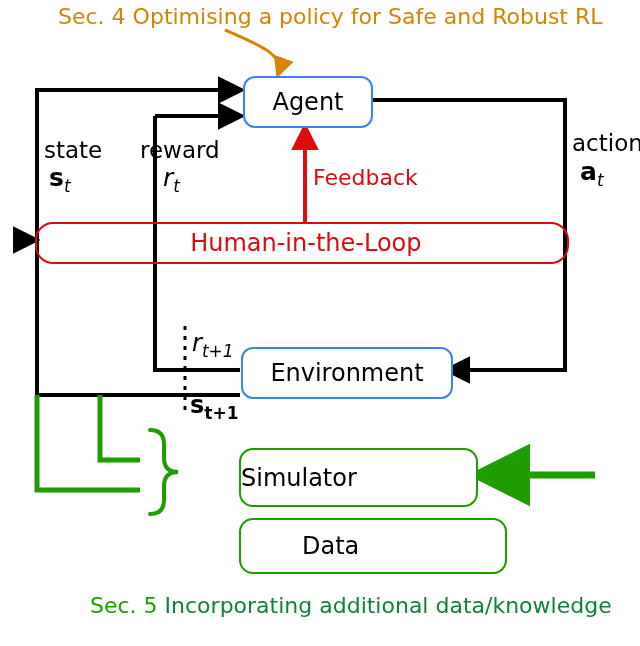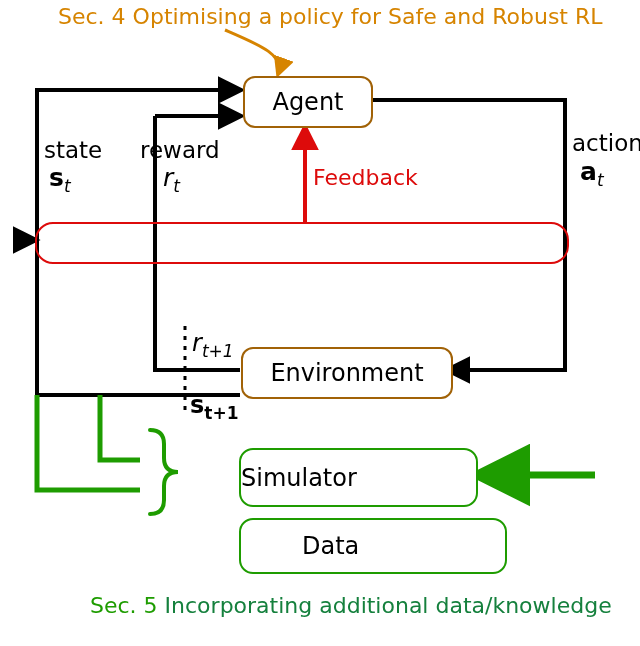--- a/index.html
+++ b/index.html
@@ -2,21 +2,21 @@
 <html><head>
 <meta charset="utf-8">
 <style>
   :root { --orange:#d68400; --red:#dd0b0b; --green:#1e9c00; --black:#000; }
   html,body{margin:0;padding:0}
   body{width:640px;height:646px;background:#fff;font-family:"DejaVu Sans","Arial",sans-serif;position:relative;overflow:hidden}
   svg{position:absolute;inset:0;width:640px;height:646px}
   .lbl{position:absolute;white-space:nowrap;line-height:1.15}
   .ital{font-style:italic}
   .bold{font-weight:700}
-  .box{position:absolute;border:2px solid #a16207;border-radius:12px;background:#fff;display:flex;align-items:center;justify-content:center;font-size:24px}
+  .box{position:absolute;border:2px solid #3b82f6;border-radius:12px;background:#fff;display:flex;align-items:center;justify-content:center;font-size:24px}
   .box.green{border-color:var(--green)}
   .hitl{position:absolute;border:2px solid var(--red);border-radius:18px;color:var(--red);font-size:24px;display:flex;align-items:center;justify-content:center}
 </style>
 </head>
 <body>
 
 <svg viewBox="0 0 640 646" aria-hidden="true">
   <defs>
     <marker id="a-blk" viewBox="0 0 10 10" refX="8" refY="5" markerWidth="7" markerHeight="7" orient="auto-start-reverse">
       <path d="M0,0 L10,5 L0,10 Z" fill="#000"></path>
@@ -105,21 +105,21 @@
 </div>
 
 <div class="lbl" style="left:572px;top:130px;font-size:23px">
   <span>action</span>
 </div>
 <div class="lbl" style="left:580px;top:158px;font-size:25px">
   <span class="bold">a</span><sub class="ital" style="font-size:17px">t</sub>
 </div>
 
 <div class="hitl" style="left:35px;top:222px;width:530px;height:38px">
-  &nbsp;
+  &nbsp;<span>Human-in-the-Loop</span>
 </div>
 
 <div class="lbl" style="left:192px;top:330px;font-size:24px">
   <span class="ital">r</span><sub class="ital" style="font-size:17px">t+1</sub>
 </div>
 
 <div class="lbl" style="left:190px;top:392px;font-size:24px">
   <span class="bold">s</span><sub class="bold" style="font-size:17px">t+1</sub>
 </div>
 

